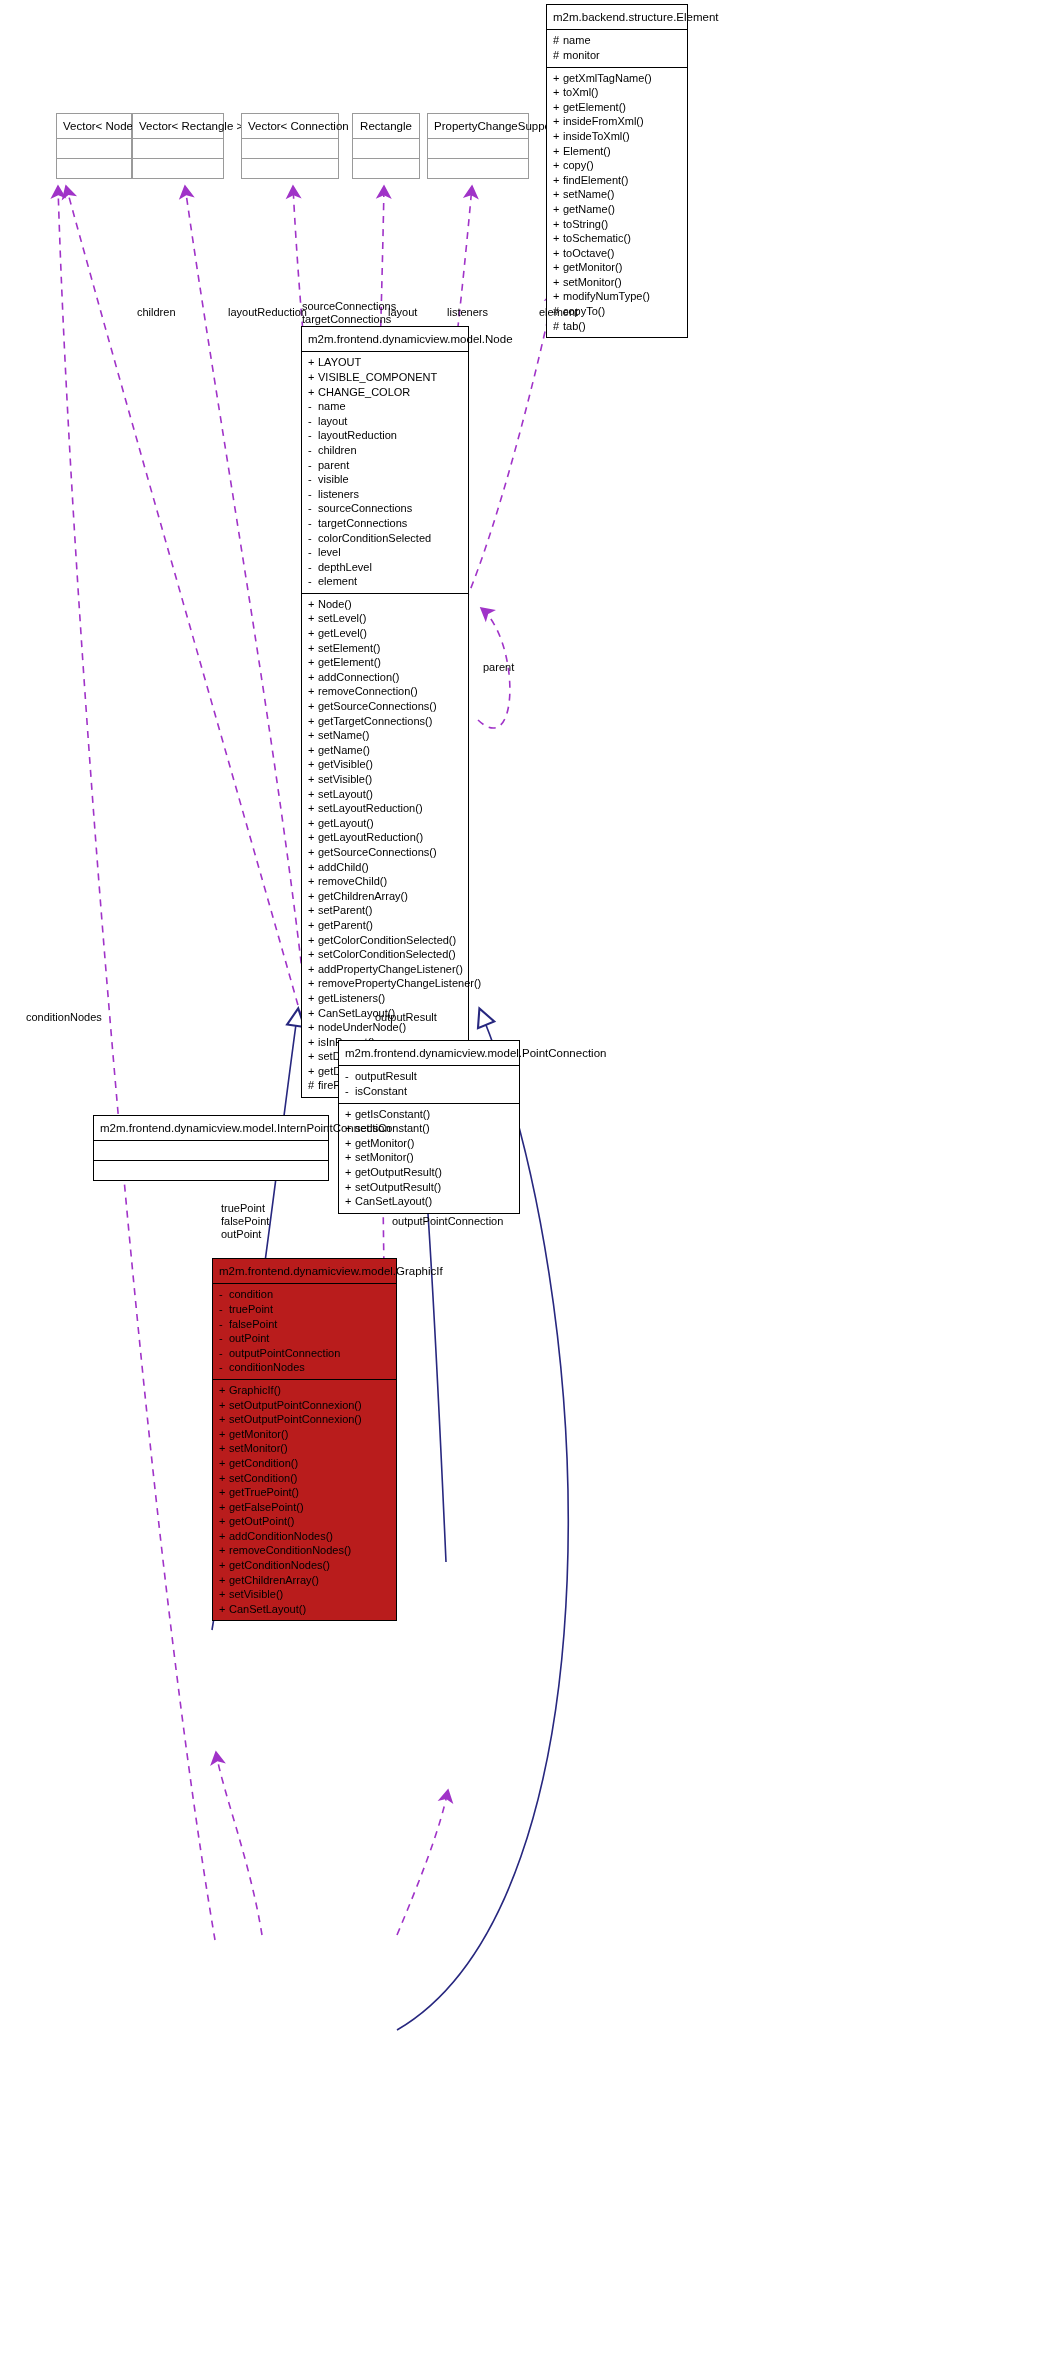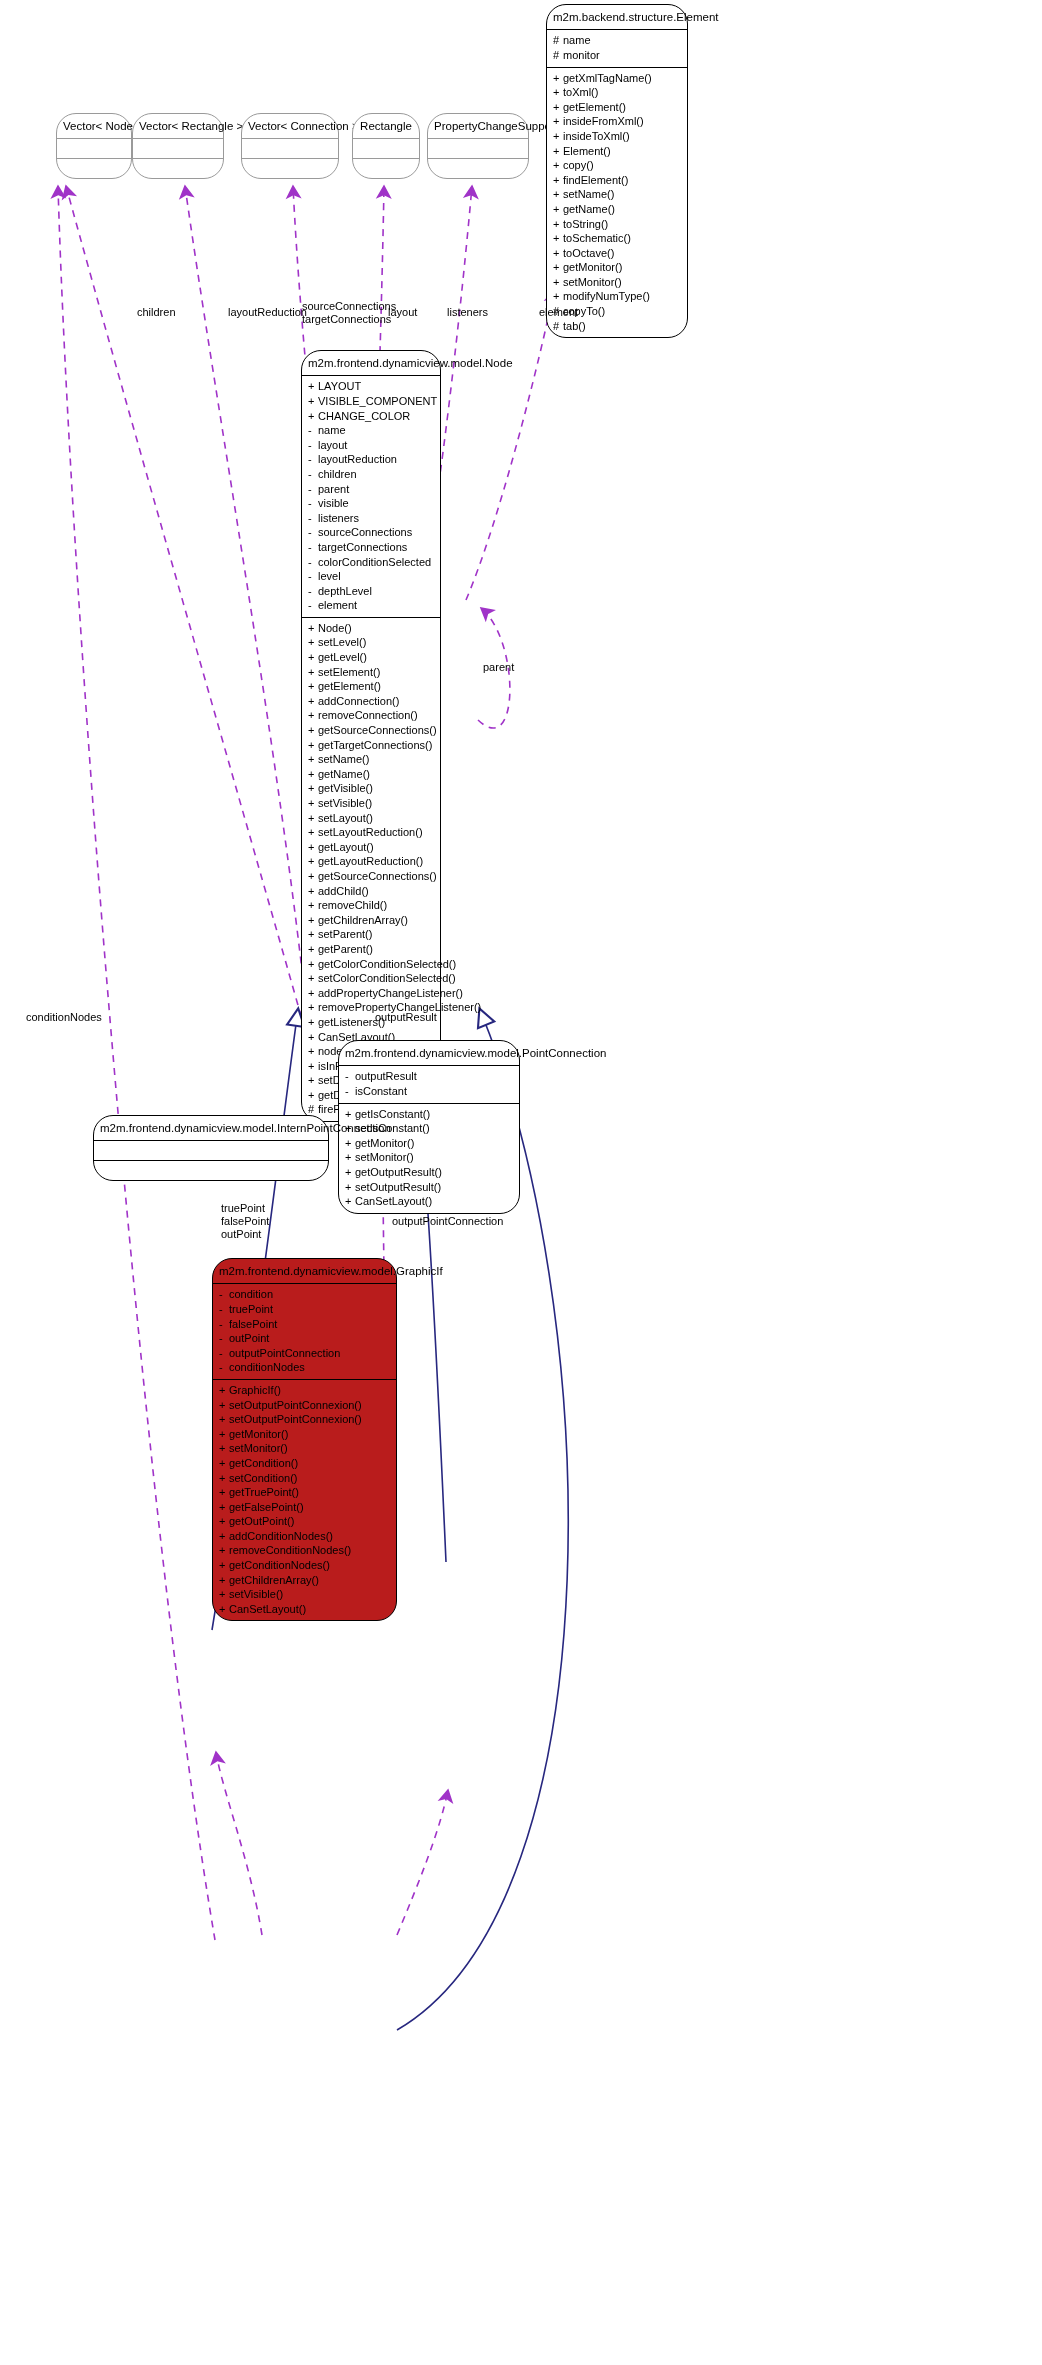--- a/index.html
+++ b/index.html
@@ -1,20 +1,20 @@
 <!DOCTYPE html>
 <html><head>
 <meta charset="utf-8">
 <style>
   html,body{margin:0;padding:0;background:#ffffff;}
   body{font-family:"Liberation Sans",sans-serif;}
   #canvas{position:relative;width:1042px;height:2365px;overflow:hidden;background:#fff;}
   svg.edges{position:absolute;left:0;top:0;width:1042px;height:2365px;pointer-events:none;}
 
-  .uml{position:absolute;box-sizing:border-box;background:#ffffff;border-radius:20px;}
+  .uml{position:absolute;box-sizing:border-box;background:#ffffff;}
   .uml.thin{border:1px solid #9a9a9a;}
   .uml.thick{border:1px solid #000000;}
   .uml.filled{background:#b91c1c;}
 
   .uml .title{font-size:11.5px;color:#000;text-align:center;padding:5px 6px 5px 6px;line-height:1.25;white-space:nowrap;}
   .uml.thin .sep{border-top:1px solid #9a9a9a;}
   .uml.thick .sep{border-top:1px solid #000000;}
   .uml .compartment{padding:3px 6px 4px 6px;}
   .uml .compartment.empty{height:19px;padding:0;}
   .uml .row{font-size:11px;color:#000;line-height:14.6px;white-space:nowrap;}
@@ -123,21 +123,21 @@
         <div class="row"><span class="vis">+</span><span>toSchematic()</span></div>
         <div class="row"><span class="vis">+</span><span>toOctave()</span></div>
         <div class="row"><span class="vis">+</span><span>getMonitor()</span></div>
         <div class="row"><span class="vis">+</span><span>setMonitor()</span></div>
         <div class="row"><span class="vis">+</span><span>modifyNumType()</span></div>
         <div class="row"><span class="vis">#</span><span>copyTo()</span></div>
         <div class="row"><span class="vis">#</span><span>tab()</span></div>
       </div>
   </div>
 
-  <div class="uml thick" style="left:301px;top:350px;width:140px;">
+  <div class="uml thick" style="left:301px;top:326px;width:168px;">
     <div class="title">m2m.frontend.dynamicview.model.Node</div>
     <div class="compartment sep">
         <div class="row"><span class="vis">+</span><span>LAYOUT</span></div>
         <div class="row"><span class="vis">+</span><span>VISIBLE_COMPONENT</span></div>
         <div class="row"><span class="vis">+</span><span>CHANGE_COLOR</span></div>
         <div class="row"><span class="vis">-</span><span>name</span></div>
         <div class="row"><span class="vis">-</span><span>layout</span></div>
         <div class="row"><span class="vis">-</span><span>layoutReduction</span></div>
         <div class="row"><span class="vis">-</span><span>children</span></div>
         <div class="row"><span class="vis">-</span><span>parent</span></div>

